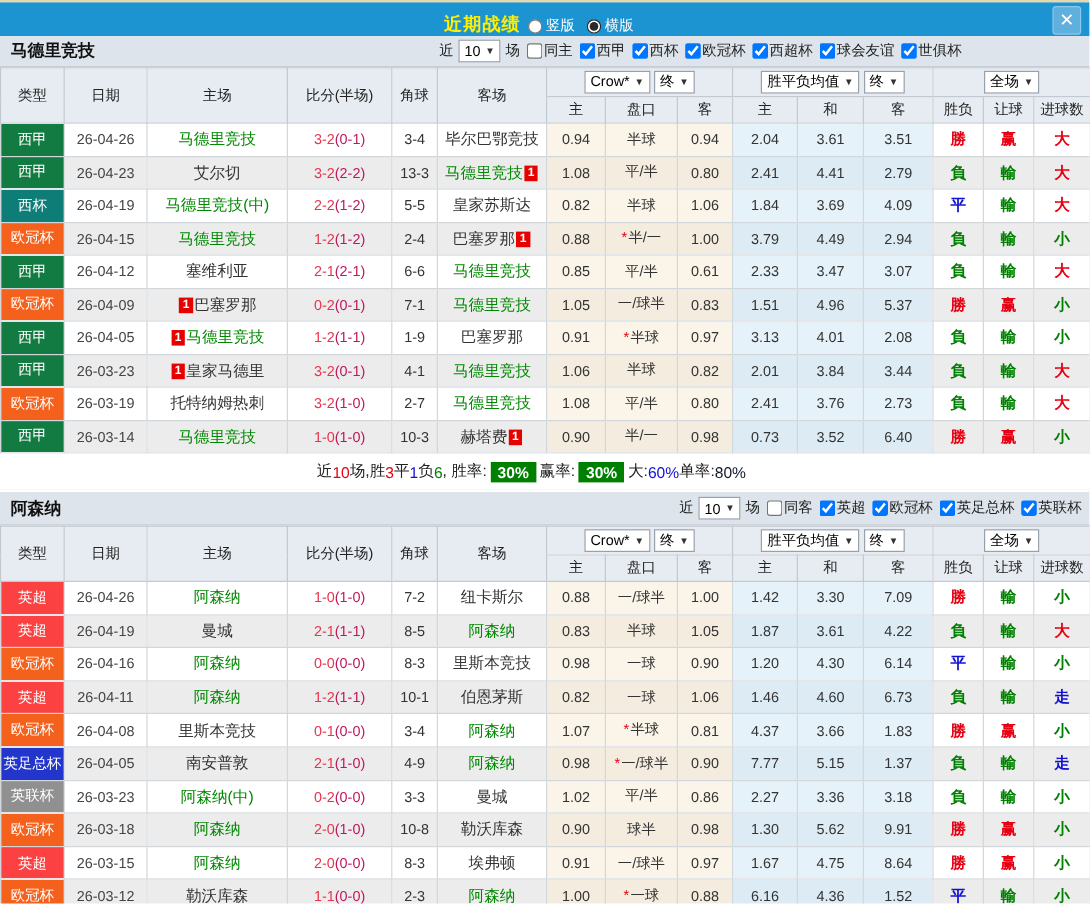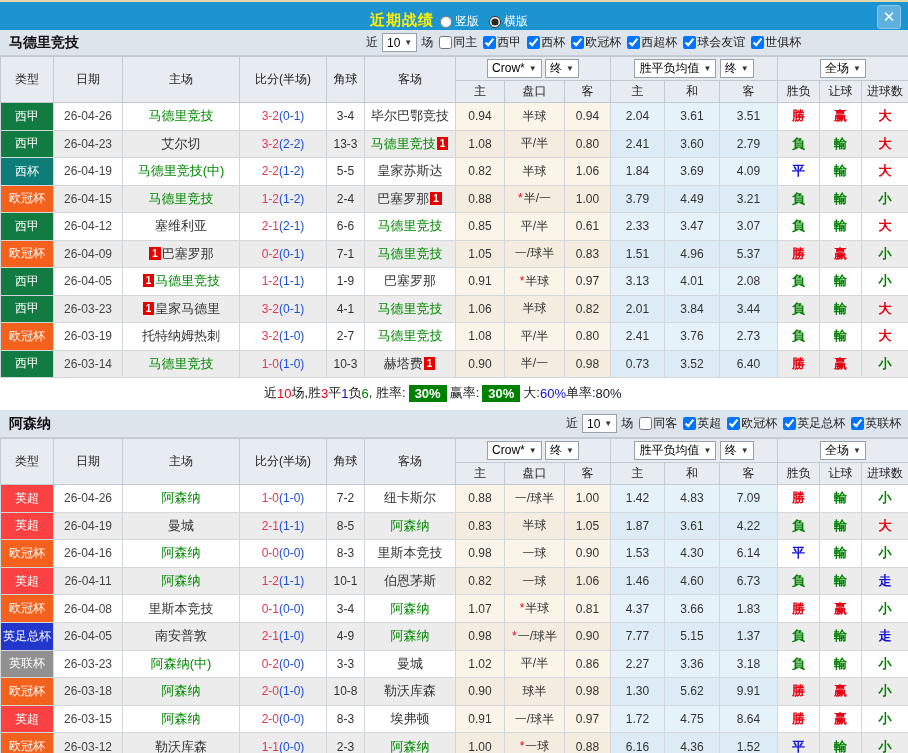--- a/index.html
+++ b/index.html
@@ -36,21 +36,21 @@
   tbody tr:nth-child(even) td{background:#ececec}
   tbody td.c-cream{background:#faf4e9}
   tbody tr:nth-child(even) td.c-cream{background:#f4ecdf}
   tbody td.c-blue{background:#e6f2f9}
   tbody tr:nth-child(even) td.c-blue{background:#dcebf4}
   .c-type{color:#fff;font-size:12px}
   .c-date{color:#444}
   .c-home,.c-away{font-size:13px}
   .tg{color:#008800}
   .s-full{color:#e8354e}
-  .s-half{color:#1d4ed8}
+  .s-half{color:#be185d}
   .c-res{font-weight:bold;font-size:13px}
   .badge1{display:inline-block;background:#e60000;color:#fff;font-size:10px;font-weight:bold;
           line-height:13px;padding:0 3px;margin:0 1px;vertical-align:1px}
   .star{color:#e60012;margin-right:1px}
   .summary{height:30px;display:flex;align-items:center;padding-left:264px;font-size:13px;color:#222;background:#fff}
   .summary .pct{background:#008000;color:#fff;font-weight:bold;padding:1px 6px;margin:0 3px}
 </style>
 </head>
 <body>
 
@@ -180,21 +180,21 @@
     <td class="c-type" style="background: rgb(17, 123, 65);">西甲</td>
     <td class="c-date">26-04-23</td>
     <td class="c-home"><span>艾尔切</span></td>
     <td class="c-score"><span class="s-full">3-2</span><span class="s-half">(2-2)</span></td>
     <td class="c-corner">13-3</td>
     <td class="c-away"><span class="tg">马德里竞技</span><span class="badge1">1</span></td>
     <td class="c-cream">1.08</td>
     <td class="c-cream c-pan">平/半</td>
     <td class="c-cream">0.80</td>
     <td class="c-blue">2.41</td>
-    <td class="c-blue">3.60</td>
+    <td class="c-blue">4.41</td>
     <td class="c-blue">2.79</td>
     <td class="c-res" style="color: rgb(0, 128, 0);">負</td>
     <td class="c-res" style="color: rgb(0, 128, 0);">輸</td>
     <td class="c-res" style="color: rgb(230, 0, 18);">大</td>
   </tr>
       <tr>
     <td class="c-type" style="background: rgb(14, 125, 120);">西杯</td>
     <td class="c-date">26-04-19</td>
     <td class="c-home"><span class="tg">马德里竞技(中)</span></td>
     <td class="c-score"><span class="s-full">2-2</span><span class="s-half">(1-2)</span></td>
@@ -215,21 +215,21 @@
     <td class="c-date">26-04-15</td>
     <td class="c-home"><span class="tg">马德里竞技</span></td>
     <td class="c-score"><span class="s-full">1-2</span><span class="s-half">(1-2)</span></td>
     <td class="c-corner">2-4</td>
     <td class="c-away"><span>巴塞罗那</span><span class="badge1">1</span></td>
     <td class="c-cream">0.88</td>
     <td class="c-cream c-pan"><span class="star">*</span>半/一</td>
     <td class="c-cream">1.00</td>
     <td class="c-blue">3.79</td>
     <td class="c-blue">4.49</td>
-    <td class="c-blue">3.21</td>
+    <td class="c-blue">2.94</td>
     <td class="c-res" style="color: rgb(0, 128, 0);">負</td>
     <td class="c-res" style="color: rgb(0, 128, 0);">輸</td>
     <td class="c-res" style="color: rgb(0, 128, 0);">小</td>
   </tr>
       <tr>
     <td class="c-type" style="background: rgb(17, 123, 65);">西甲</td>
     <td class="c-date">26-04-12</td>
     <td class="c-home"><span>塞维利亚</span></td>
     <td class="c-score"><span class="s-full">2-1</span><span class="s-half">(2-1)</span></td>
     <td class="c-corner">6-6</td>
@@ -442,21 +442,21 @@
     <td class="c-type" style="background: rgb(251, 65, 65);">英超</td>
     <td class="c-date">26-04-26</td>
     <td class="c-home"><span class="tg">阿森纳</span></td>
     <td class="c-score"><span class="s-full">1-0</span><span class="s-half">(1-0)</span></td>
     <td class="c-corner">7-2</td>
     <td class="c-away"><span>纽卡斯尔</span></td>
     <td class="c-cream">0.88</td>
     <td class="c-cream c-pan">一/球半</td>
     <td class="c-cream">1.00</td>
     <td class="c-blue">1.42</td>
-    <td class="c-blue">4.83</td>
+    <td class="c-blue">3.30</td>
     <td class="c-blue">7.09</td>
     <td class="c-res" style="color: rgb(230, 0, 18);">勝</td>
     <td class="c-res" style="color: rgb(0, 128, 0);">輸</td>
     <td class="c-res" style="color: rgb(0, 128, 0);">小</td>
   </tr>
       <tr>
     <td class="c-type" style="background: rgb(251, 65, 65);">英超</td>
     <td class="c-date">26-04-19</td>
     <td class="c-home"><span>曼城</span></td>
     <td class="c-score"><span class="s-full">2-1</span><span class="s-half">(1-1)</span></td>
@@ -475,21 +475,21 @@
       <tr>
     <td class="c-type" style="background: rgb(244, 97, 28);">欧冠杯</td>
     <td class="c-date">26-04-16</td>
     <td class="c-home"><span class="tg">阿森纳</span></td>
     <td class="c-score"><span class="s-full">0-0</span><span class="s-half">(0-0)</span></td>
     <td class="c-corner">8-3</td>
     <td class="c-away"><span>里斯本竞技</span></td>
     <td class="c-cream">0.98</td>
     <td class="c-cream c-pan">一球</td>
     <td class="c-cream">0.90</td>
-    <td class="c-blue">1.53</td>
+    <td class="c-blue">1.20</td>
     <td class="c-blue">4.30</td>
     <td class="c-blue">6.14</td>
     <td class="c-res" style="color: rgb(16, 16, 208);">平</td>
     <td class="c-res" style="color: rgb(0, 128, 0);">輸</td>
     <td class="c-res" style="color: rgb(0, 128, 0);">小</td>
   </tr>
       <tr>
     <td class="c-type" style="background: rgb(251, 65, 65);">英超</td>
     <td class="c-date">26-04-11</td>
     <td class="c-home"><span class="tg">阿森纳</span></td>
@@ -577,21 +577,21 @@
       <tr>
     <td class="c-type" style="background: rgb(251, 65, 65);">英超</td>
     <td class="c-date">26-03-15</td>
     <td class="c-home"><span class="tg">阿森纳</span></td>
     <td class="c-score"><span class="s-full">2-0</span><span class="s-half">(0-0)</span></td>
     <td class="c-corner">8-3</td>
     <td class="c-away"><span>埃弗顿</span></td>
     <td class="c-cream">0.91</td>
     <td class="c-cream c-pan">一/球半</td>
     <td class="c-cream">0.97</td>
-    <td class="c-blue">1.72</td>
+    <td class="c-blue">1.67</td>
     <td class="c-blue">4.75</td>
     <td class="c-blue">8.64</td>
     <td class="c-res" style="color: rgb(230, 0, 18);">勝</td>
     <td class="c-res" style="color: rgb(230, 0, 18);">赢</td>
     <td class="c-res" style="color: rgb(0, 128, 0);">小</td>
   </tr>
       <tr>
     <td class="c-type" style="background: rgb(244, 97, 28);">欧冠杯</td>
     <td class="c-date">26-03-12</td>
     <td class="c-home"><span>勒沃库森</span></td>

